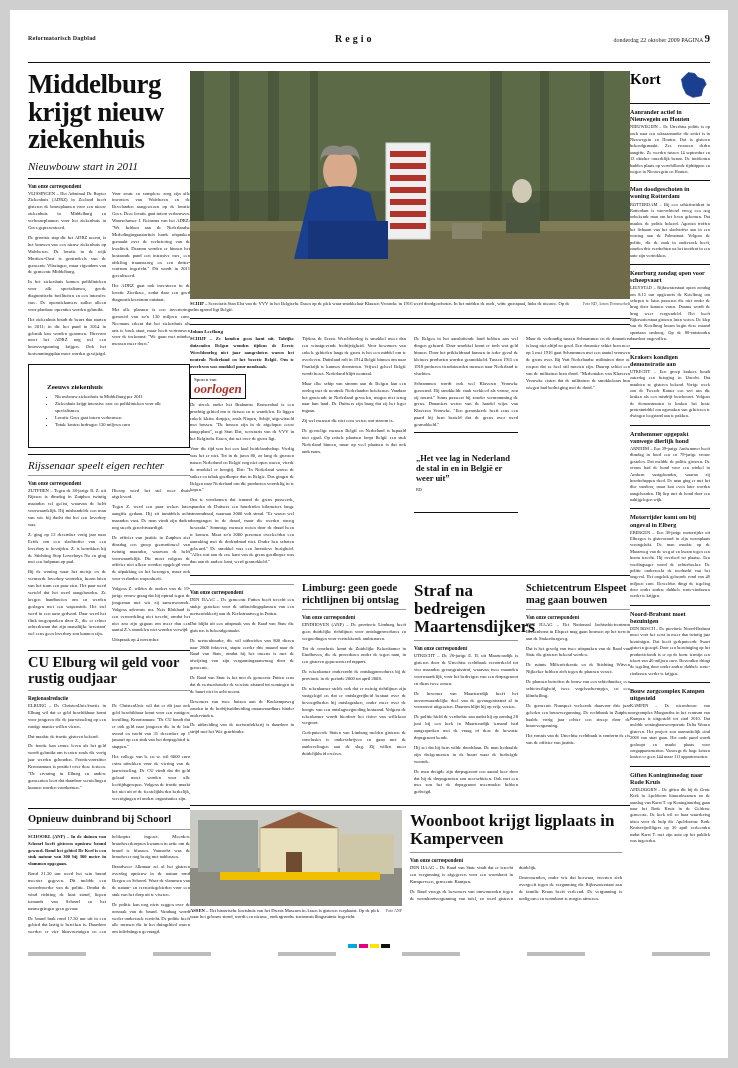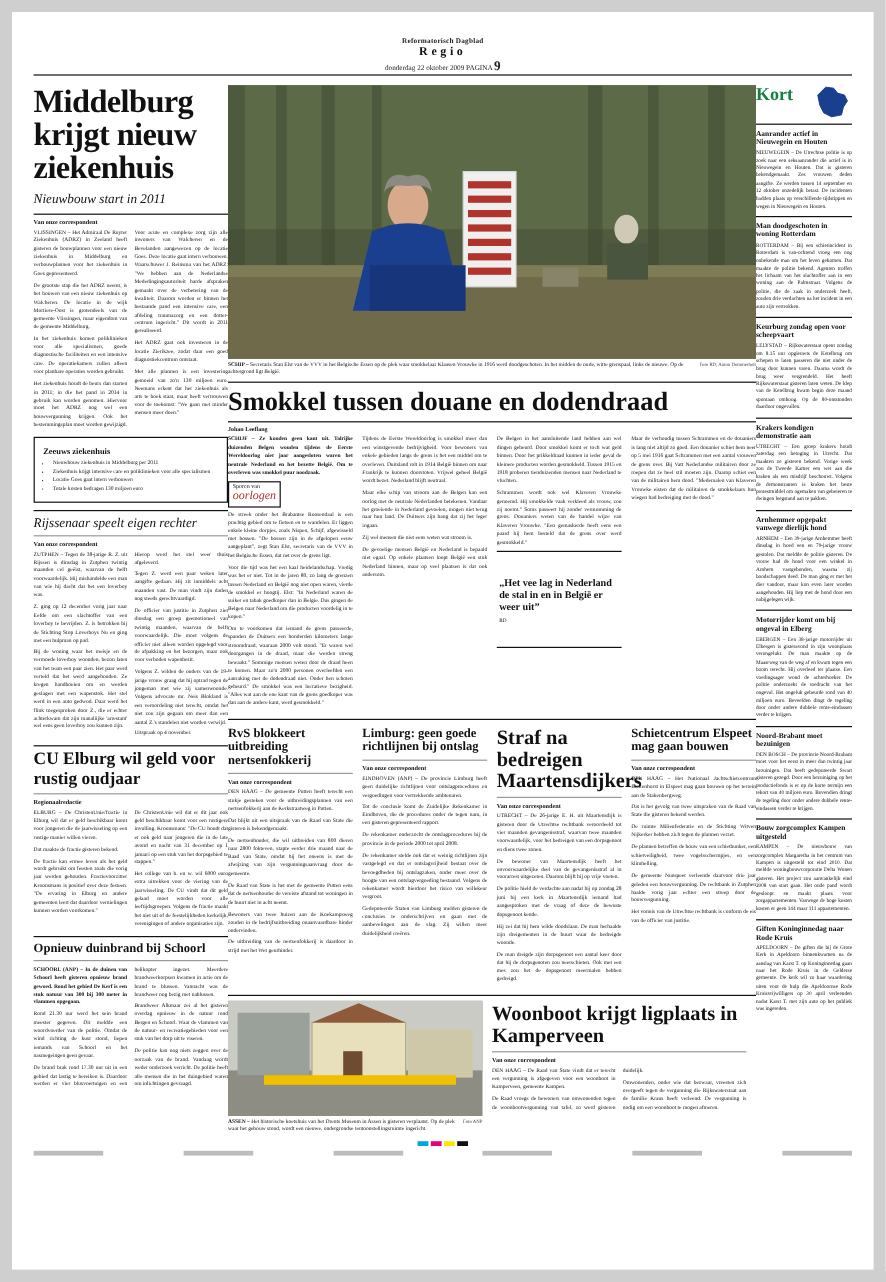--- a/index.html
+++ b/index.html
@@ -14,23 +14,22 @@
     position: absolute; left: 10px; top: 10px;
     width: 718px; height: 1048px;
     background: #fff;
     padding: 22px 18px 14px 18px;
     overflow: hidden;
   }
   
   .masthead {
     display:flex; align-items:center; justify-content:space-between;
     border-bottom: 1.5px solid #111;
-    padding-bottom: 1px;
+    padding-bottom: 18px;
     font-size: 6.5px;
-    flex-direction: column;
   }
   .mast-left { font-weight:bold; letter-spacing:.2px; color:#222; font-size:6px;}
   .mast-center { font-weight:bold; font-size:10px; letter-spacing:3px; }
   .mast-right { font-size:6px; color:#222; }
   .mast-right .pg { font-size:11px; font-weight:bold; }
 
   .body-wrap { display:flex; gap:0; margin-top:8px; }
   .left-col { width: 170px; }
   .mid-col { width: 440px; }
   .right-col { width: 84px; }
@@ -49,21 +48,21 @@
   .col-text p { margin:0 0 3px 0; }
   .two-col { column-count:2; }
 
   
   .photo { background:#6b7a5a; width:100%; position:relative; overflow:hidden; }
   .caption { font-size:4.6px; line-height:1.35; margin-top:2px; }
   .caption b { font-weight:bold; }
   .credit { float:right; font-size:4px; color:#444; }
 
   
-  .box { border:.8px solid #111; padding:7px; margin-top:6px; }
+  .box { border:.8px solid #111; padding:18px; margin-top:6px; }
   .box h4 { font-size:7px; margin:0 0 3px 0; }
   .box ul { margin:0; padding-left:8px; font-size:4.6px; line-height:1.5;}
 
   h2.head { font-size:14.5px; line-height:1.06; margin:2px 0 4px 0; font-weight:bold; }
   h2.head.small { font-size:17px; }
   h3.head { font-size:10.5px; line-height:1.08; margin:2px 0 3px 0; font-weight:bold;}
   .kicker { font-size:11px; font-style:italic; margin:0 0 4px 0;}
 
   
   .kort-title { font-size:15px; font-weight:bold; margin:0; }
@@ -71,21 +70,21 @@
   .nl-map { width:34px; height:28px; }
   .rail-item { margin-bottom:5px; }
   .rail-item h5 { font-size:6.2px; margin:0 0 2px 0; line-height:1.15; font-weight:bold;}
   .rail-item p { font-size:4.4px; line-height:1.45; margin:0; text-align:justify; }
   .rail-rule { border-top:.6px solid #111; margin:4px 0; }
 
   
   .feature-title { font-size:22px; font-weight:bold; margin:4px 0 5px 0; line-height:1.05;}
   .logo-badge { border:1px solid #111; padding:2px 3px; display:inline-block; font-size:6px; line-height:1.05; }
   .logo-badge .l1 { font-size:5px; }
-  .logo-badge .l2 { font-size:10px; font-style:italic; font-weight:normal; }
+  .logo-badge .l2 { font-size:13px; font-style:italic; font-weight:bold; }
   .pullquote { border-top:1px solid #111; border-bottom:1px solid #111; padding:20px 2px; font-size:8.5px; font-weight:bold; line-height:1.2;}
   .pullquote .src { font-size:4.4px; font-weight:normal; margin-top:3px; display:block;}
 
   .section-rule { border-top:1.2px solid #111; margin:6px 0 4px 0; }
 
   .small-label { font-size:5px; font-weight:bold; }
 
   .colorbars { display:flex; gap:2px; justify-content:center; margin-top:6px;}
   .colorbars span { width:9px; height:4px; display:block; }
 
@@ -215,21 +214,20 @@
           <rect x="316" y="132" width="34" height="30" fill="#4a5540"></rect>
           <rect x="262" y="152" width="30" height="16" fill="#88846a"></rect>
         </svg>
       </div>
       <div class="caption">
         <span class="credit">Foto RD, Anton Dommerholt</span>
         <b>SCHIP –</b><span> Secretaris Stan Elst van de VVV in het Belgische Essen op de plek waar smokkelaar Klaasen Vrouwke in 1916 werd doodgeschoten. In het midden de oude, witte grenspaal, links de nieuwe. Op de achtergrond ligt België.</span>
       </div>
 
       <div class="rule"></div>
-      <h1 class="feature-title">Smokkel tussen douane en dodendraad</h1>
       <div class="rule"></div>
 
       <div style="display:flex; gap:6px; align-items:flex-start;">
         <div class="small-label">Johan Leeflang</div>
       </div>
 
       <div style="display:flex; gap:8px; margin-top:2px;">
         <div style="width:104px;">
           <div class="col-text">
             <p style="font-weight:bold">SCHIJF – Ze konden geen kant uit. Talrijke duizenden Belgen wouden tijdens de Eerste Wereldoorlog niet jaar aangesloten waren het neutrale Nederland en het bezette België. Om te overleven was smokkel puur noodzaak.</p>
@@ -267,21 +265,20 @@
             <p>Maar de verhoudig tussen Schrammen en de douaniers is lang niet altijd zo goed. Een douanier schiet hem neer op 5 mei 1916 gaat Schrammen met een aantal vrouwen de grens over. Bij Vatt Nederlandse militairen door ze roepen dat ze heel stil moeten zijn. Daarop schiet een van de militairen hem dood. "Medemalen van Klaveren Vrouwke eisten dat de militairen de smokkelaars hun wiegen had bedreiging met de dood."</p>
             <p></p>
           </div>
         </div>
       </div>
 
       <div class="section-rule"></div>
 
       <div style="display:flex; gap:8px;">
         <div style="width:104px;">
-          <h3 class="head">RvS blokkeert uitbreiding nertsenfokkerij</h3>
           <div class="thin-rule"></div>
           <div class="byline">Van onze correspondent</div>
           <div class="col-text">
             <p>DEN HAAG – De gemeente Putten heeft terecht een stukje gesteken voor de uitbreidingsplannen van een nertsenfokkerij aan de Kerkstraatweg in Putten.</p>
             <p>Dat blijkt uit een uitspraak van de Raad van State die gisteren is bekendgemaakt.</p>
             <p>De nertsenhouder, die wil uitbreiden van 800 dieren naar 2800 fokteven, stapte eerder drie maand naar de Raad van State, omdat hij het oneens is met de afwijzing van zijn vergunningsaanvraag door de gemeente.</p>
             <p>De Raad van State is het met de gemeente Putten eens dat de nertsenhouder de vereiste afstand tot woningen in de buurt niet in acht neemt.</p>
             <p>Bewoners van twee huizen aan de Koekampsweg zouden in de bedrijfsuitbreiding onaanvaardbare hinder ondervinden.</p>
             <p>De uitbreiding van de nertsenfokkerij is daardoor in strijd met het Wet geurhinder.</p>
           </div>
@@ -354,21 +351,21 @@
             <p>DEN HAAG – De Raad van State vindt dat er terecht een vergunning is afgegeven voor een woonboot in Kamperveen, gemeente Kampen.</p>
             <p>De Raad vroegs de bewoners van omwonenden tegen de woonbootvergunning van tafel, zo werd gisteren duidelijk.</p>
             <p>Omwonenden, onder wie dat bezwaar, vreesten zich overgeeft tegen de vergunning die Rijkswaterstaat aan de familie Kraus heeft verleend. De vergunning is nodig om een woonboot te mogen afmeren.</p>
           </div>
         </div>
       </div>
     </div>
 
     <div class="right-col">
       <div class="kort-head">
-        <div class="kort-title" style="color:#15803d">Kort</div>
+        <div class="kort-title" style="color:#000000">Kort</div>
         <svg class="nl-map" viewBox="0 0 40 34">
           <path d="M14 2 L22 3 L26 8 L33 10 L36 16 L32 22 L30 30 L20 32 L12 28 L8 20 L6 10 Z" fill="#1a3f8f" stroke="#1a3f8f" stroke-width="1"></path>
         </svg>
       </div>
       <div class="rail-rule"></div>
 
       <div class="rail-item">
         <h5>Aanrander actief in Nieuwegein en Houten</h5>
         <p>NIEUWEGEIN – De Utrechtse politie is op zoek naar een seksaanrander die actief is in Nieuwegein en Houten. Dat is gisteren bekendgemaakt. Zes vrouwen deden aangifte. Ze werden tussen 14 september en 12 oktober onzedelijk betast. De incidenten hadden plaats op verschillende tijdstippen en wegen in Nieuwegein en Houten.</p>
       </div>

